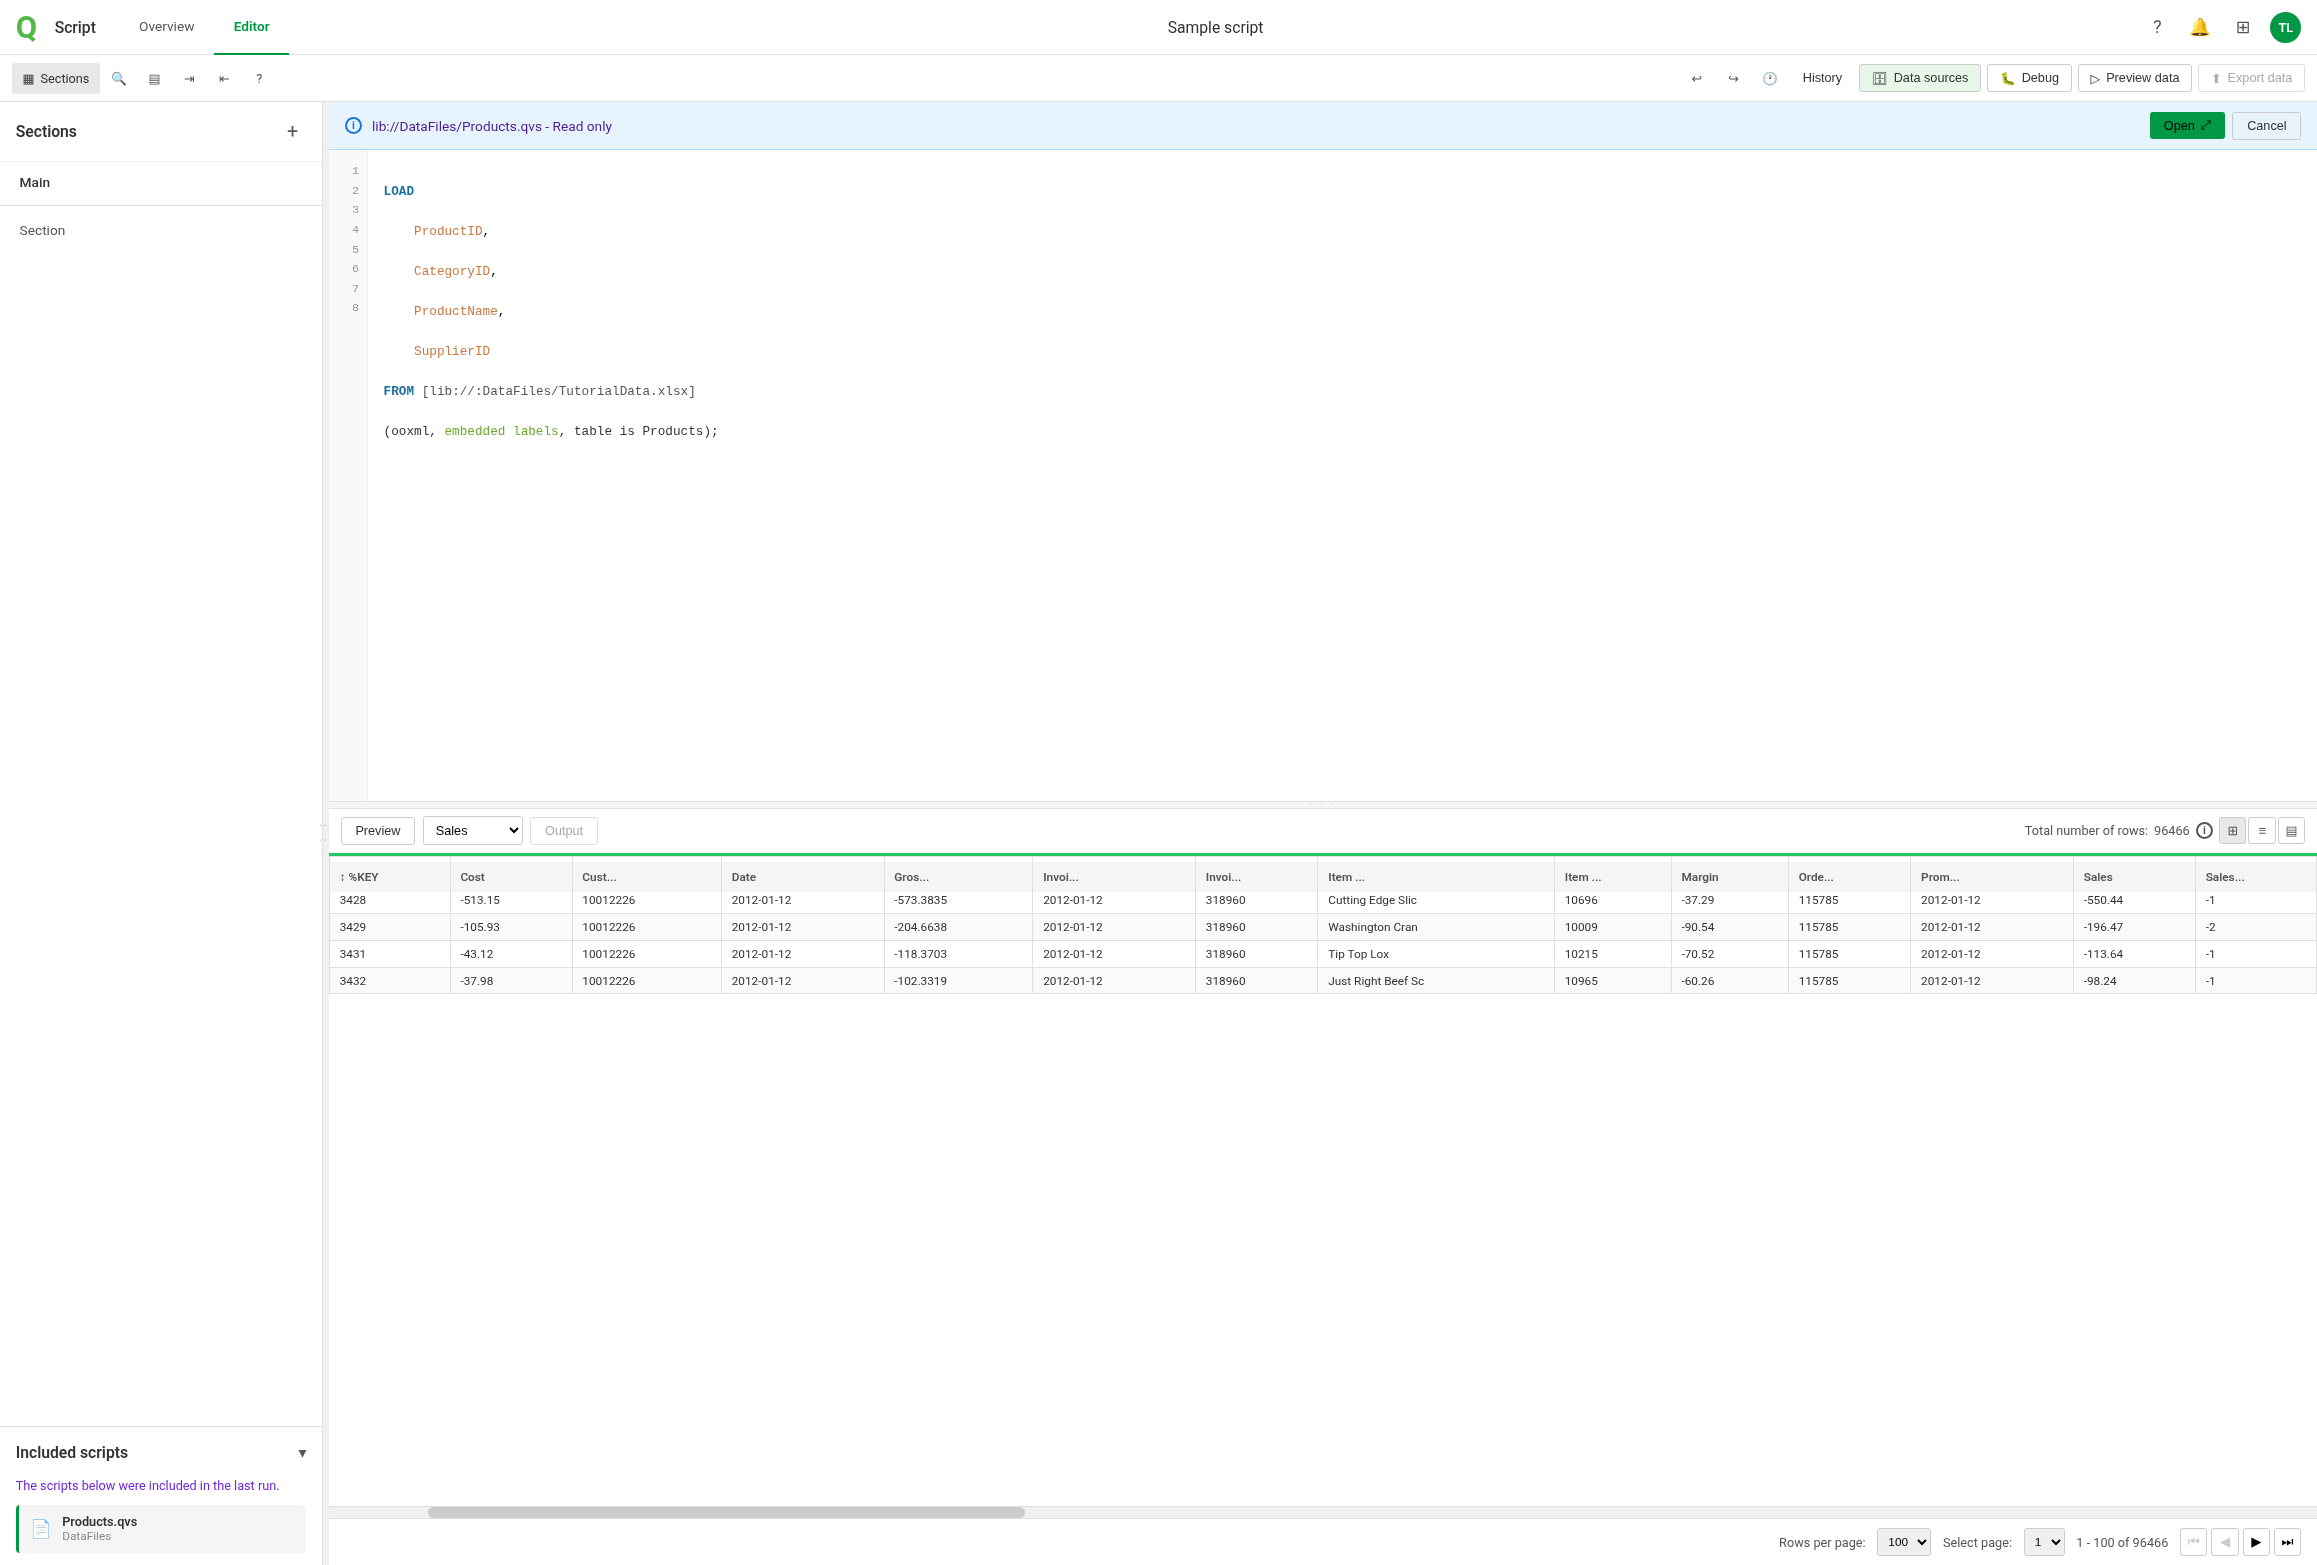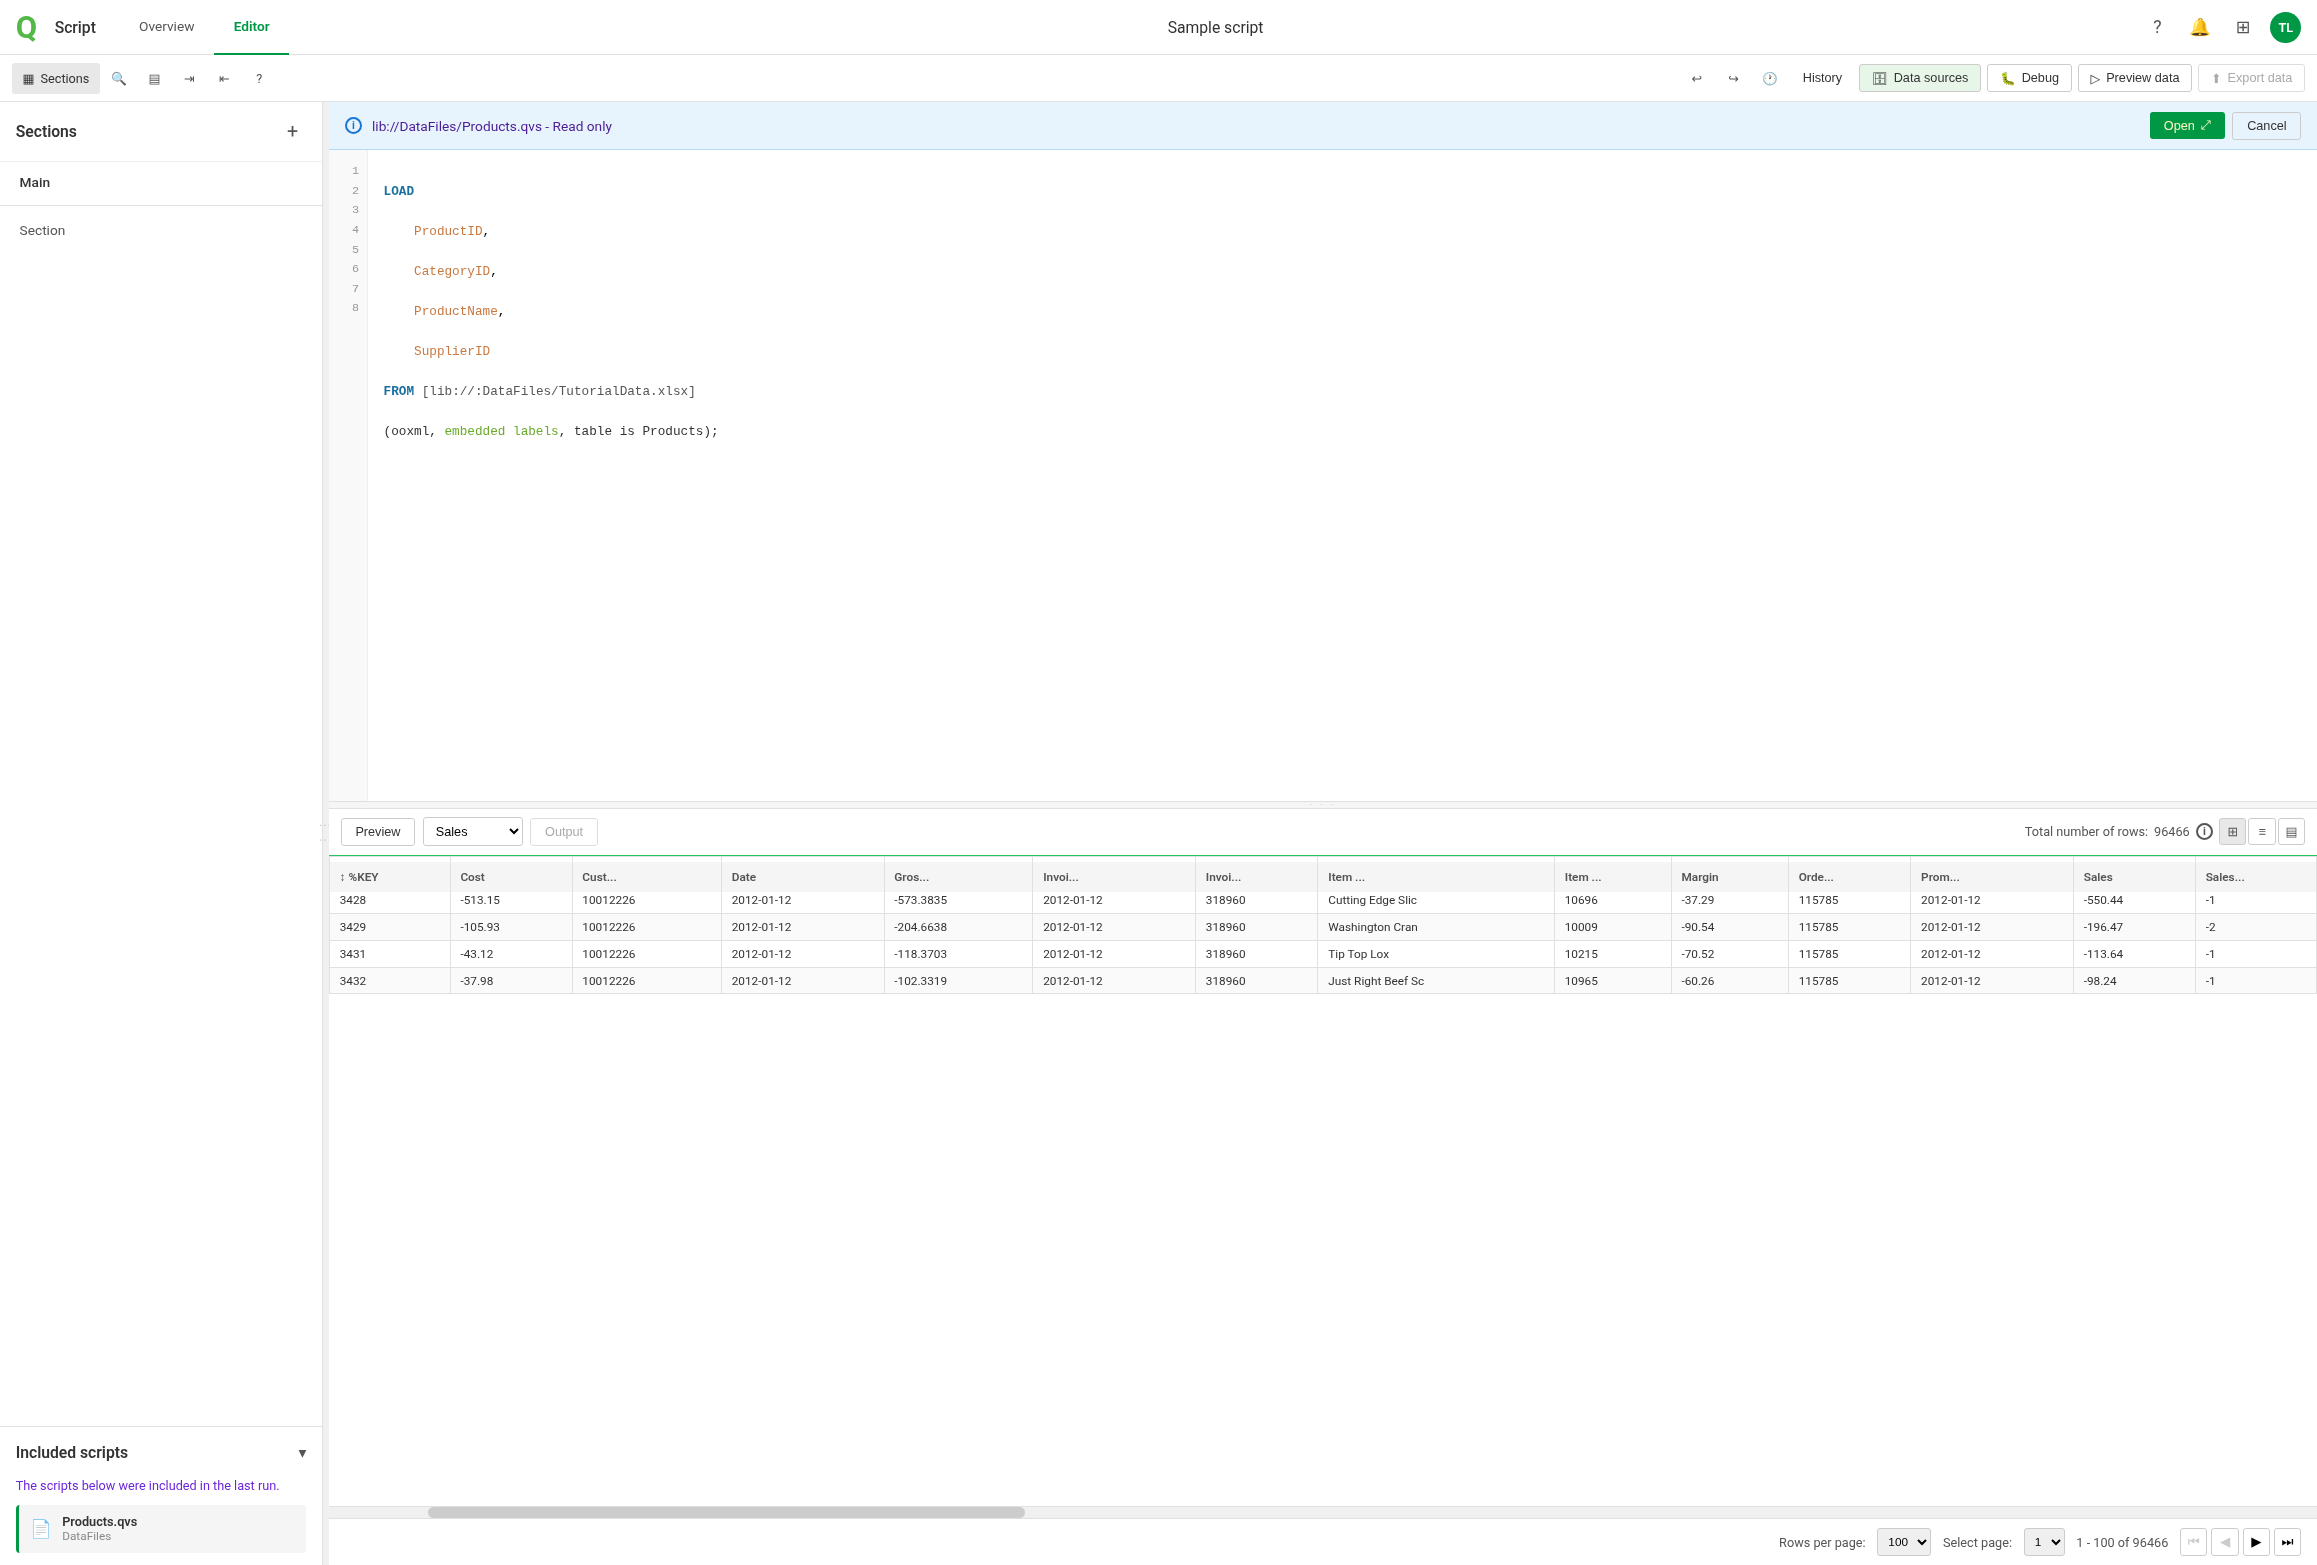--- a/index.html
+++ b/index.html
@@ -23,21 +23,21 @@
     .toolbar {
       display: flex; align-items: center; height: 47px; background: #fff; border-bottom: 1px solid #e0e0e0; padding: 0 11.8px; gap: 3.9px;
     }
     .toolbar-btn {
       height: 31px; padding: 0 9.8px; display: flex; align-items: center; gap: 5.9px; border: 1px solid transparent; border-radius: 2.9px; cursor: pointer; font-size: 12.7px; color: #333; background: transparent;
     }
     .toolbar-btn.active { background: #e8e8e8; }
     .toolbar-spacer { flex: 1; }
     .toolbar-right { display: flex; align-items: center; gap: 5.9px; }
     .toolbar-icon-btn { width: 31px; height: 31px; display: flex; align-items: center; justify-content: center; cursor: pointer; color: #555; border: none; background: transparent; border-radius: 2.9px; }
-    .btn-primary { background: #009845; color: #fef9c3; border: none; border-radius: 2.9px; padding: 5.9px 13.7px; cursor: pointer; font-size: 12.7px; font-weight: 500; display: flex; align-items: center; gap: 5.9px; }
+    .btn-primary { background: #009845; color: #000000; border: none; border-radius: 2.9px; padding: 5.9px 13.7px; cursor: pointer; font-size: 12.7px; font-weight: 500; display: flex; align-items: center; gap: 5.9px; }
     .btn-secondary-outline { background: transparent; color: #333; border: 1px solid #ccc; border-radius: 2.9px; padding: 5.9px 13.7px; cursor: pointer; font-size: 12.7px; }
     .btn-debug { background: transparent; color: #333; border: 1px solid #ccc; border-radius: 2.9px; padding: 5.9px 11.8px; cursor: pointer; font-size: 12.7px; display: flex; align-items: center; gap: 5.9px; }
     .btn-export { background: transparent; color: #aaa; border: 1px solid #ddd; border-radius: 2.9px; padding: 5.9px 11.8px; cursor: pointer; font-size: 12.7px; display: flex; align-items: center; gap: 5.9px; }
     .btn-data-sources { background: #e8f5e9; color: #333; border: 1px solid #ccc; border-radius: 2.9px; padding: 5.9px 11.8px; cursor: pointer; font-size: 12.7px; display: flex; align-items: center; gap: 5.9px; }
 
     
     .sidebar {
       width: 323px; background: #fff; border-right: 1px solid #e0e0e0; display: flex; flex-direction: column; flex-shrink: 0;
     }
     .sidebar-header {
@@ -81,21 +81,21 @@
     .kw-load { color: #1a6fa0; font-weight: 600; }
     .kw-from { color: #1a6fa0; font-weight: 600; }
     .kw-field { color: #c87941; }
     .kw-string { color: #555; }
     .kw-paren { color: #333; }
     .kw-meta { color: #6aaa2a; }
 
     
     .resize-handle { width: 5.9px; background: #f0f0f0; cursor: col-resize; display: flex; align-items: center; justify-content: center; color: #ccc; }
     .preview-toolbar {
-      display: flex; align-items: center; gap: 7.8px; padding: 7.8px 11.8px; background: #fff; border-bottom: 1px solid #22c55e; height: 47px;
+      display: flex; align-items: center; gap: 7.8px; padding: 7.8px 11.8px; background: #fff; border-bottom: 3px solid #22c55e; height: 47px;
     }
     .preview-btn { background: #fff; color: #333; border: 1px solid #ccc; border-radius: 2.9px; padding: 5.9px 13.7px; cursor: pointer; font-size: 12.7px; font-weight: 500; }
     .preview-select { height: 29px; border: 1px solid #ccc; border-radius: 2.9px; padding: 0 7.8px; font-size: 12.7px; background: #fff; }
     .preview-output-btn { background: transparent; color: #aaa; border: 1px solid #ddd; border-radius: 2.9px; padding: 5.9px 13.7px; cursor: pointer; font-size: 12.7px; }
     .preview-rows-info { margin-left: auto; font-size: 12.7px; color: #555; display: flex; align-items: center; gap: 5.9px; }
     .view-btns { display: flex; gap: 2px; }
     .view-btn { width: 27.4px; height: 27.4px; display: flex; align-items: center; justify-content: center; cursor: pointer; border: 1px solid #ccc; border-radius: 2.9px; color: #555; }
     .view-btn.active { background: #e8e8e8; }
 
     

